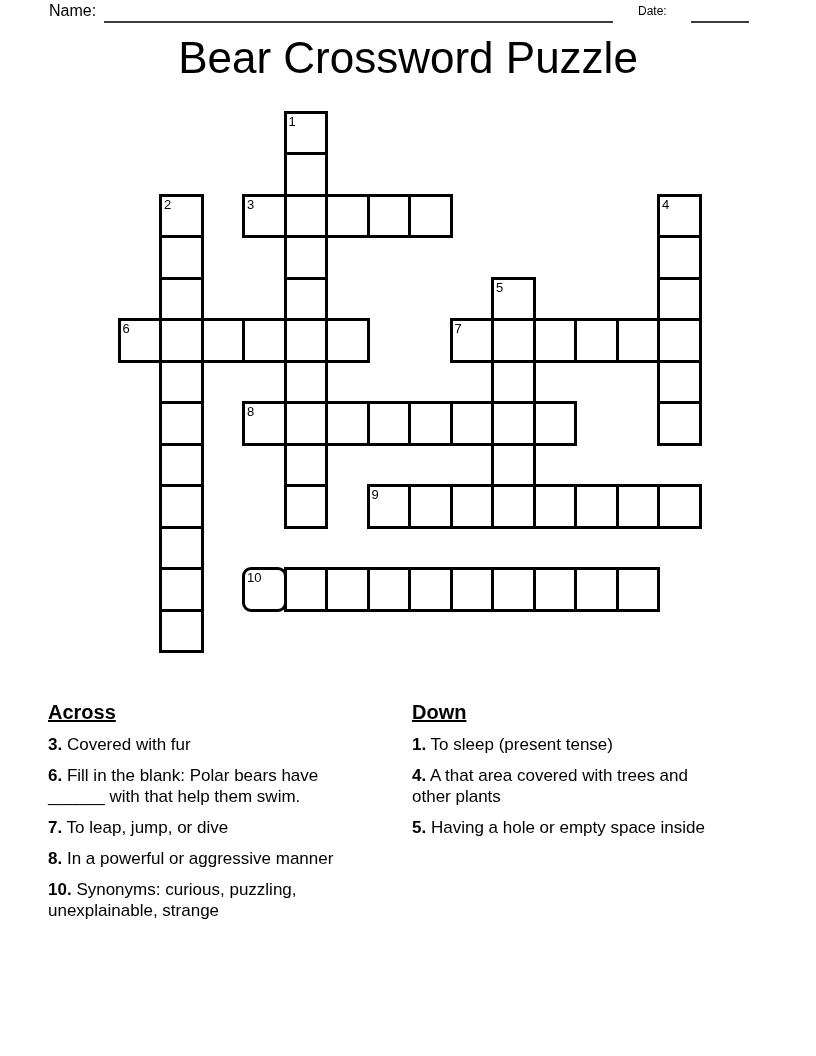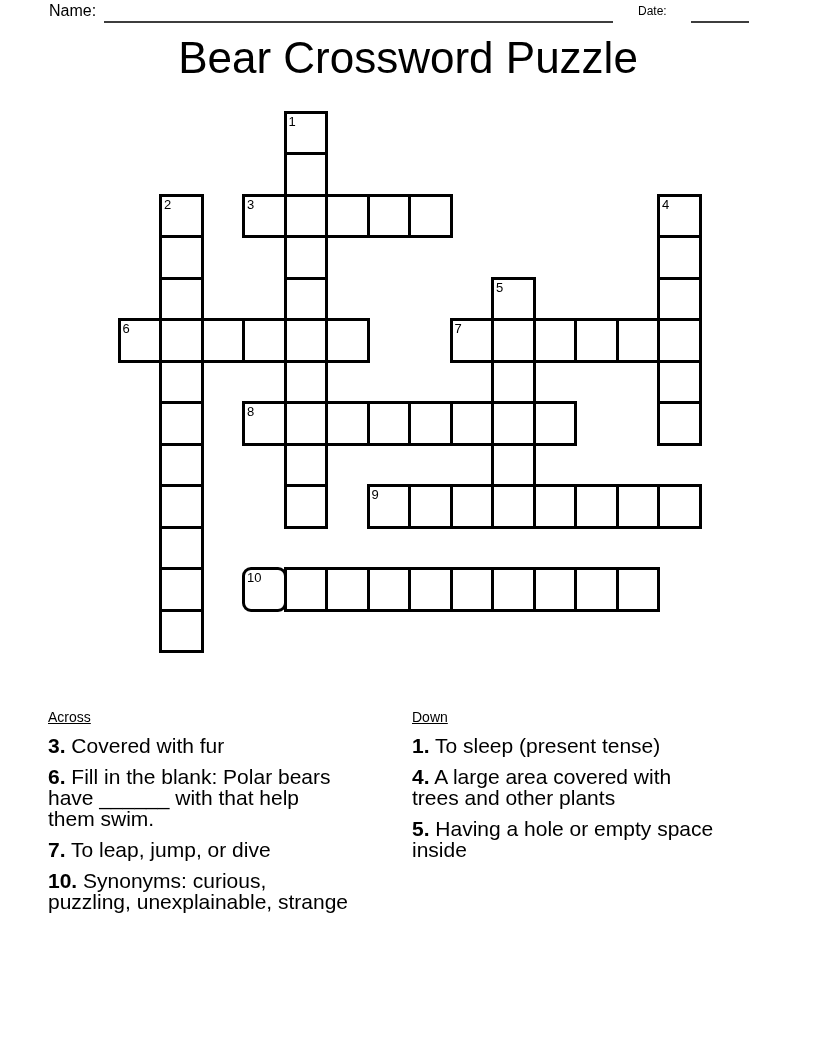--- a/index.html
+++ b/index.html
@@ -57,27 +57,27 @@
     line-height: 13px;
     padding: 1px 0 0 2px;
     color: #000;
   }
 
   
   .clue-col { position: absolute; top: 701px; }
   .clue-col-across { left: 48px;  width: 302px; }
   .clue-col-down   { left: 412px; width: 302px; }
   .clue-heading {
-    font-size: 14px;
-    font-weight: normal;
+    font-size: 20px;
+    font-weight: bold;
     text-decoration: underline;
-    margin: 8px 0 7px 0;
+    margin: 0 0 7px 0;
   }
   .clue {
-    font-size: 21px;
+    font-size: 17px;
     line-height: 21px;
     margin: 10px 0 4px 0;
   }
   .cluenum { font-weight: bold; }
 </style>
 </head>
 <body>
 
 <div class="page">
 
@@ -178,26 +178,27 @@
       <div class="cell" style="left: 574px; top: 567px;"></div>
       <div class="cell" style="left: 615.5px; top: 567px;"></div>
     </div>
 
   <div class="clue-col clue-col-across">
     <h2 class="clue-heading">Across</h2>
     <div id="across-list">
         <p class="clue"><b class="cluenum">3.</b> <span>Covered with fur</span></p>
         <p class="clue"><b class="cluenum">6.</b> <span>Fill in the blank: Polar bears have ______ with that help them swim.</span></p>
         <p class="clue"><b class="cluenum">7.</b> <span>To leap, jump, or dive</span></p>
+        <p class="clue"><b class="cluenum">8.</b> <span>In a powerful or aggressive manner</span></p>
         <p class="clue"><b class="cluenum">10.</b> <span>Synonyms: curious, puzzling, unexplainable, strange</span></p>
       </div>
   </div>
 
   <div class="clue-col clue-col-down">
     <h2 class="clue-heading">Down</h2>
     <div id="down-list">
         <p class="clue"><b class="cluenum">1.</b> <span>To sleep (present tense)</span></p>
-        <p class="clue"><b class="cluenum">4.</b> <span>A large area covered with trees and other plants</span></p>
+        <p class="clue"><b class="cluenum">4.</b> <span>A that area covered with trees and other plants</span></p>
         <p class="clue"><b class="cluenum">5.</b> <span>Having a hole or empty space inside</span></p>
       </div>
   </div>
 
 </div>
 
 </body></html>

